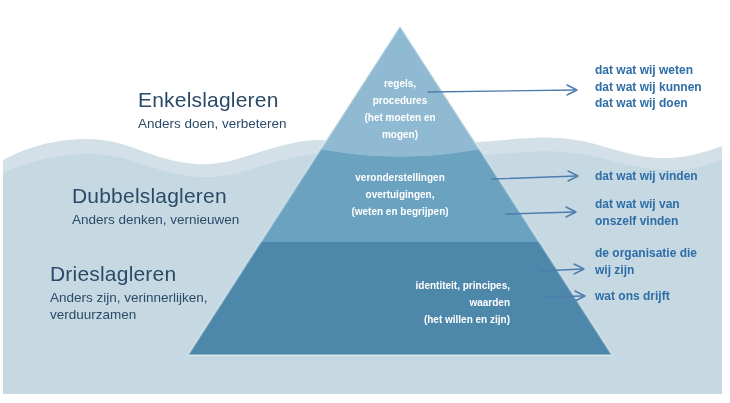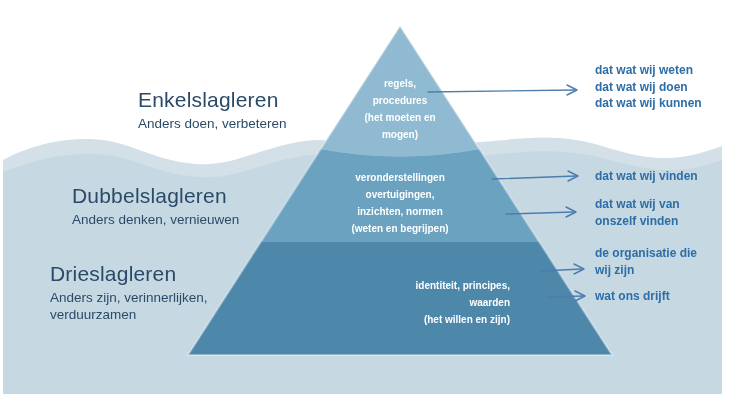--- a/index.html
+++ b/index.html
@@ -83,33 +83,32 @@
 
   <div class="pyr-text" style="top:75px;">
     <div>regels,</div>
     <div>procedures</div>
     <div>(het moeten en</div>
     <div>mogen)</div>
   </div>
   <div class="pyr-text" style="top:169px;">
     <div>veronderstellingen</div>
     <div>overtuigingen,</div>
-    <div>inzichten, normen</div>
     <div>(weten en begrijpen)</div>
   </div>
   <div class="pyr-text" style="top:277px;text-align:right;">
     <div>identiteit, principes,</div>
     <div>waarden</div>
     <div>(het willen en zijn)</div>
   </div>
 
   <div class="right-label" style="top:62px;">
     <div>dat wat wij weten</div>
+    <div>dat wat wij kunnen</div>
     <div>dat wat wij doen</div>
-    <div>dat wat wij kunnen</div>
   </div>
   <div class="right-label" style="top:168px;">
     <div>dat wat wij vinden</div>
   </div>
   <div class="right-label" style="top:196px;">
     <div>dat wat wij van</div>
     <div>onszelf vinden</div>
   </div>
   <div class="right-label" style="top:245px;">
     <div>de organisatie die</div>

